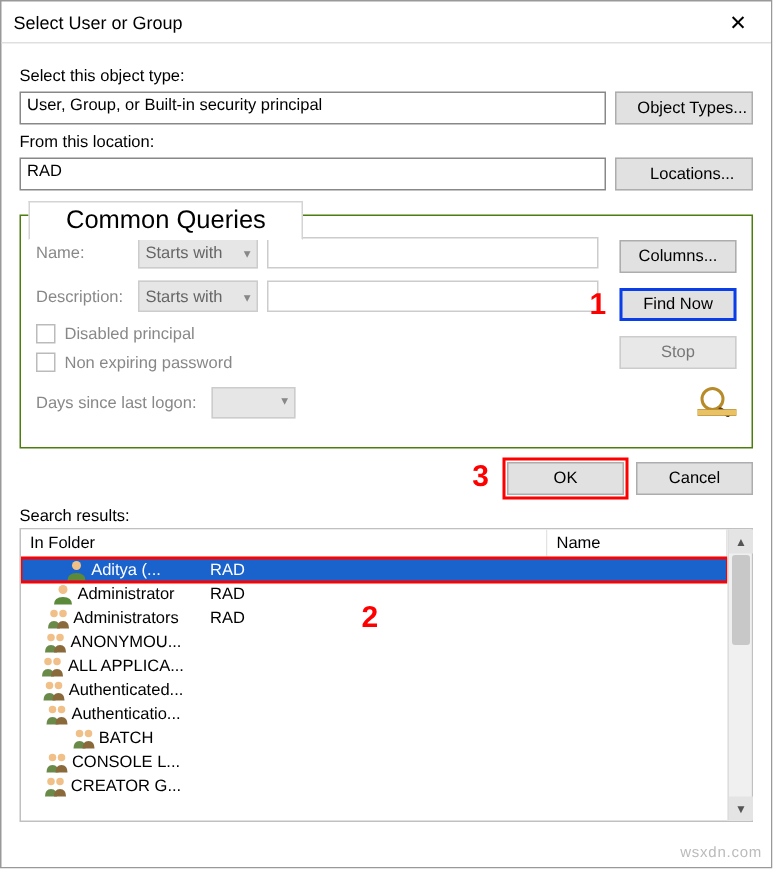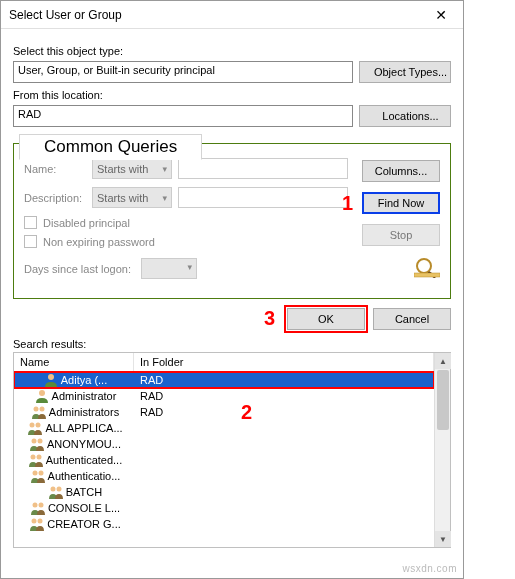--- a/index.html
+++ b/index.html
@@ -1,18 +1,18 @@
 <!DOCTYPE html>
 <html><head>
 <meta charset="utf-8">
 <style>
 * { box-sizing: border-box; margin: 0; padding: 0; }
 body { font-family: "Segoe UI", Tahoma, sans-serif; font-size: 11px; background: #fff; width: 515px; height: 579px; overflow: hidden; position: relative; }
 
-.window-border { border: 1px solid #999; width: 464px; height: 579px; position: relative; background: #fff; }
+.window-border { border: 1px solid #999; width: 515px; height: 579px; position: relative; background: #fff; }
 
 .titlebar { height: 28px; display: flex; align-items: center; border-bottom: 1px solid #e0e0e0; }
 .titlebar .title { padding-left: 8px; flex: 1; font-size: 12px; }
 .titlebar .close { width: 44px; height: 28px; display: flex; align-items: center; justify-content: center; font-size: 14px; font-family: Arial; cursor: default; }
 
 .body { padding: 10px 12px 0 12px; }
 
 .label-line { margin-top: 6px; margin-bottom: 4px; }
 .row { display: flex; gap: 6px; align-items: flex-start; }
 .row .input { flex: 1; height: 22px; border: 1px solid #888; padding: 2px 4px; background: #fff; }
@@ -145,22 +145,22 @@
       <span class="marker" style="position:static; margin-right:4px;">3</span>
       <div class="ok-btn">OK</div>
       <div class="cancel-btn">Cancel</div>
     </div>
 
     <div class="results-label">Search results:</div>
 
     <div class="results">
       <div class="results-table">
         <div class="table-header">
+          <div class="th folder">In Folder</div>
           <div class="th name">Name</div>
-          <div class="th folder">In Folder</div>
         </div>
         <div class="table-body" id="results-body">
             <div class="tr selected">
               <div class="cell-name">
                 <span class="ico user">
                   <svg width="16" height="16" viewBox="0 0 16 16">
                     <circle cx="8" cy="5" r="3" fill="#f0c088"></circle>
                     <path d="M2 15 Q2 10 8 10 Q14 10 14 15 Z" fill="#5a8a3a"></path>
                   </svg>
                 </span>
@@ -197,35 +197,35 @@
             <div class="tr">
               <div class="cell-name">
                 <span class="ico group">
                   <svg width="16" height="16" viewBox="0 0 16 16">
                     <circle cx="5" cy="5" r="2.5" fill="#f0c088"></circle>
                     <circle cx="11" cy="5" r="2.5" fill="#f0c088"></circle>
                     <path d="M1 15 Q1 10 5 10 Q9 10 9 15 Z" fill="#6a8a4a"></path>
                     <path d="M7 15 Q7 10 11 10 Q15 10 15 15 Z" fill="#8a6a3a"></path>
                   </svg>
                 </span>
+                <span>ANONYMOU...</span>
+              </div>
+              <div class="cell-folder"></div>
+            </div>
+            <div class="tr">
+              <div class="cell-name">
+                <span class="ico group">
+                  <svg width="16" height="16" viewBox="0 0 16 16">
+                    <circle cx="5" cy="5" r="2.5" fill="#f0c088"></circle>
+                    <circle cx="11" cy="5" r="2.5" fill="#f0c088"></circle>
+                    <path d="M1 15 Q1 10 5 10 Q9 10 9 15 Z" fill="#6a8a4a"></path>
+                    <path d="M7 15 Q7 10 11 10 Q15 10 15 15 Z" fill="#8a6a3a"></path>
+                  </svg>
+                </span>
                 <span>ALL APPLICA...</span>
-              </div>
-              <div class="cell-folder"></div>
-            </div>
-            <div class="tr">
-              <div class="cell-name">
-                <span class="ico group">
-                  <svg width="16" height="16" viewBox="0 0 16 16">
-                    <circle cx="5" cy="5" r="2.5" fill="#f0c088"></circle>
-                    <circle cx="11" cy="5" r="2.5" fill="#f0c088"></circle>
-                    <path d="M1 15 Q1 10 5 10 Q9 10 9 15 Z" fill="#6a8a4a"></path>
-                    <path d="M7 15 Q7 10 11 10 Q15 10 15 15 Z" fill="#8a6a3a"></path>
-                  </svg>
-                </span>
-                <span>ANONYMOU...</span>
               </div>
               <div class="cell-folder"></div>
             </div>
             <div class="tr">
               <div class="cell-name">
                 <span class="ico group">
                   <svg width="16" height="16" viewBox="0 0 16 16">
                     <circle cx="5" cy="5" r="2.5" fill="#f0c088"></circle>
                     <circle cx="11" cy="5" r="2.5" fill="#f0c088"></circle>
                     <path d="M1 15 Q1 10 5 10 Q9 10 9 15 Z" fill="#6a8a4a"></path>

